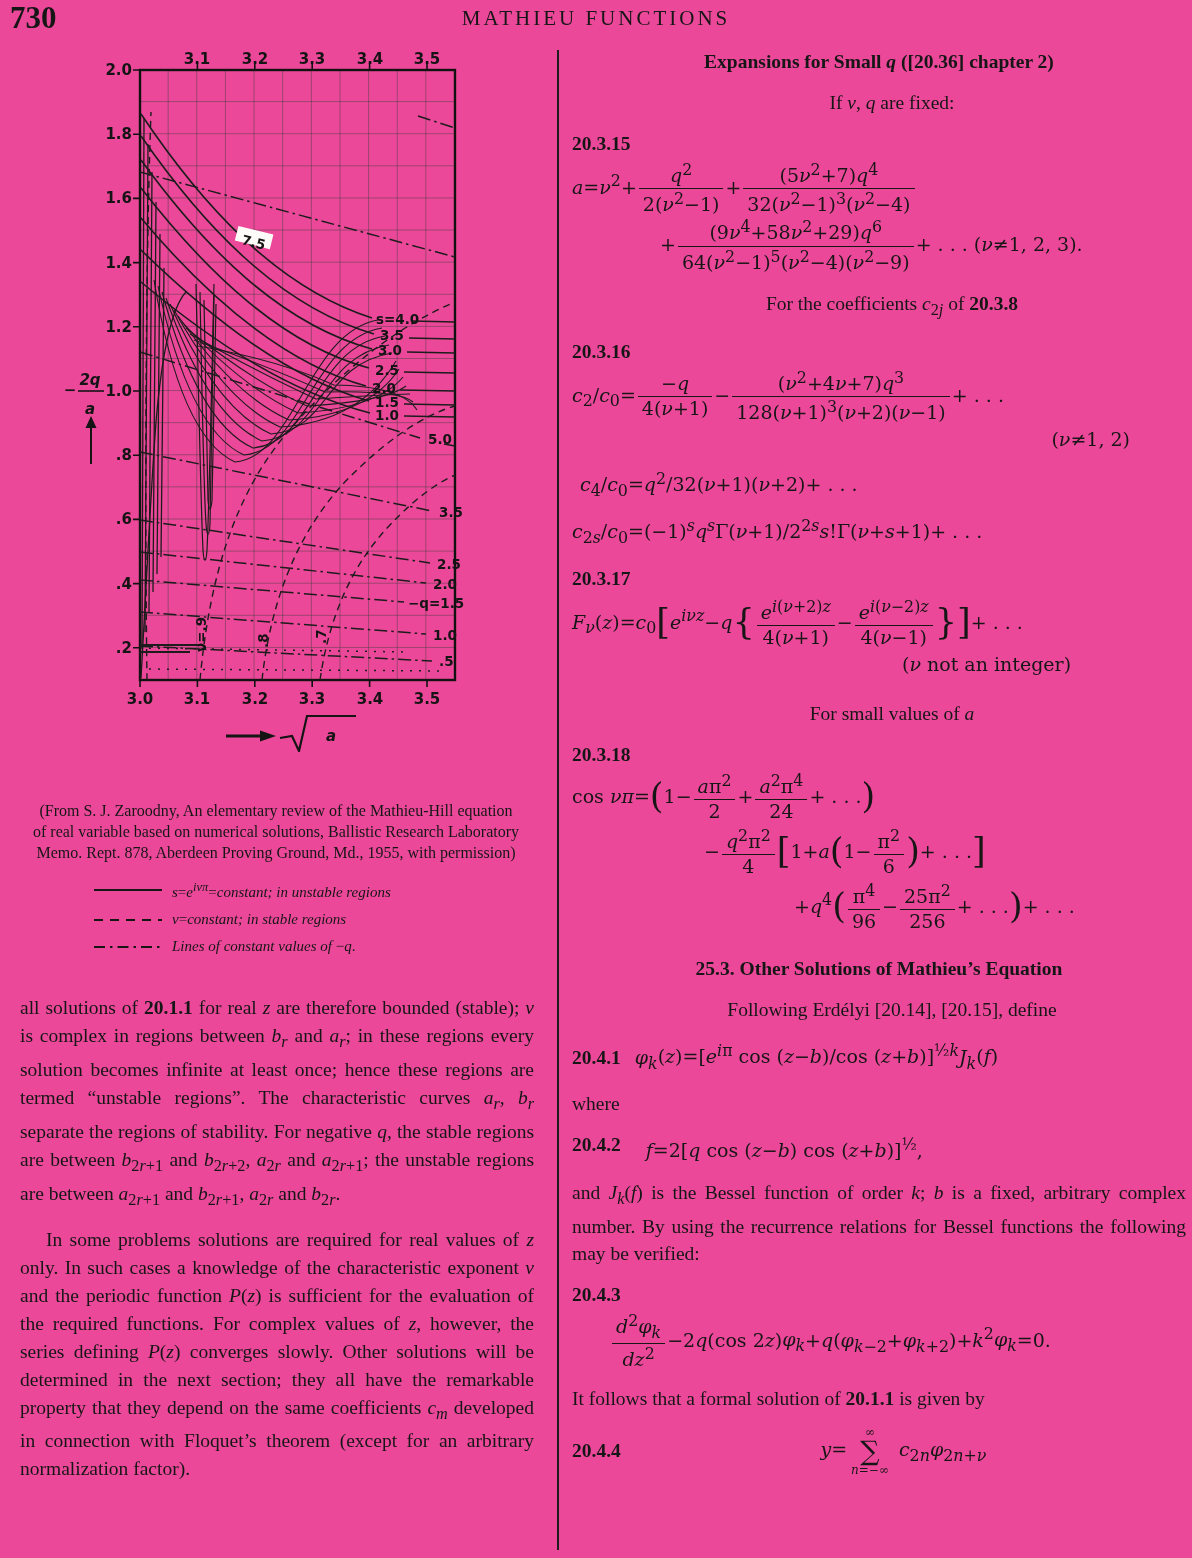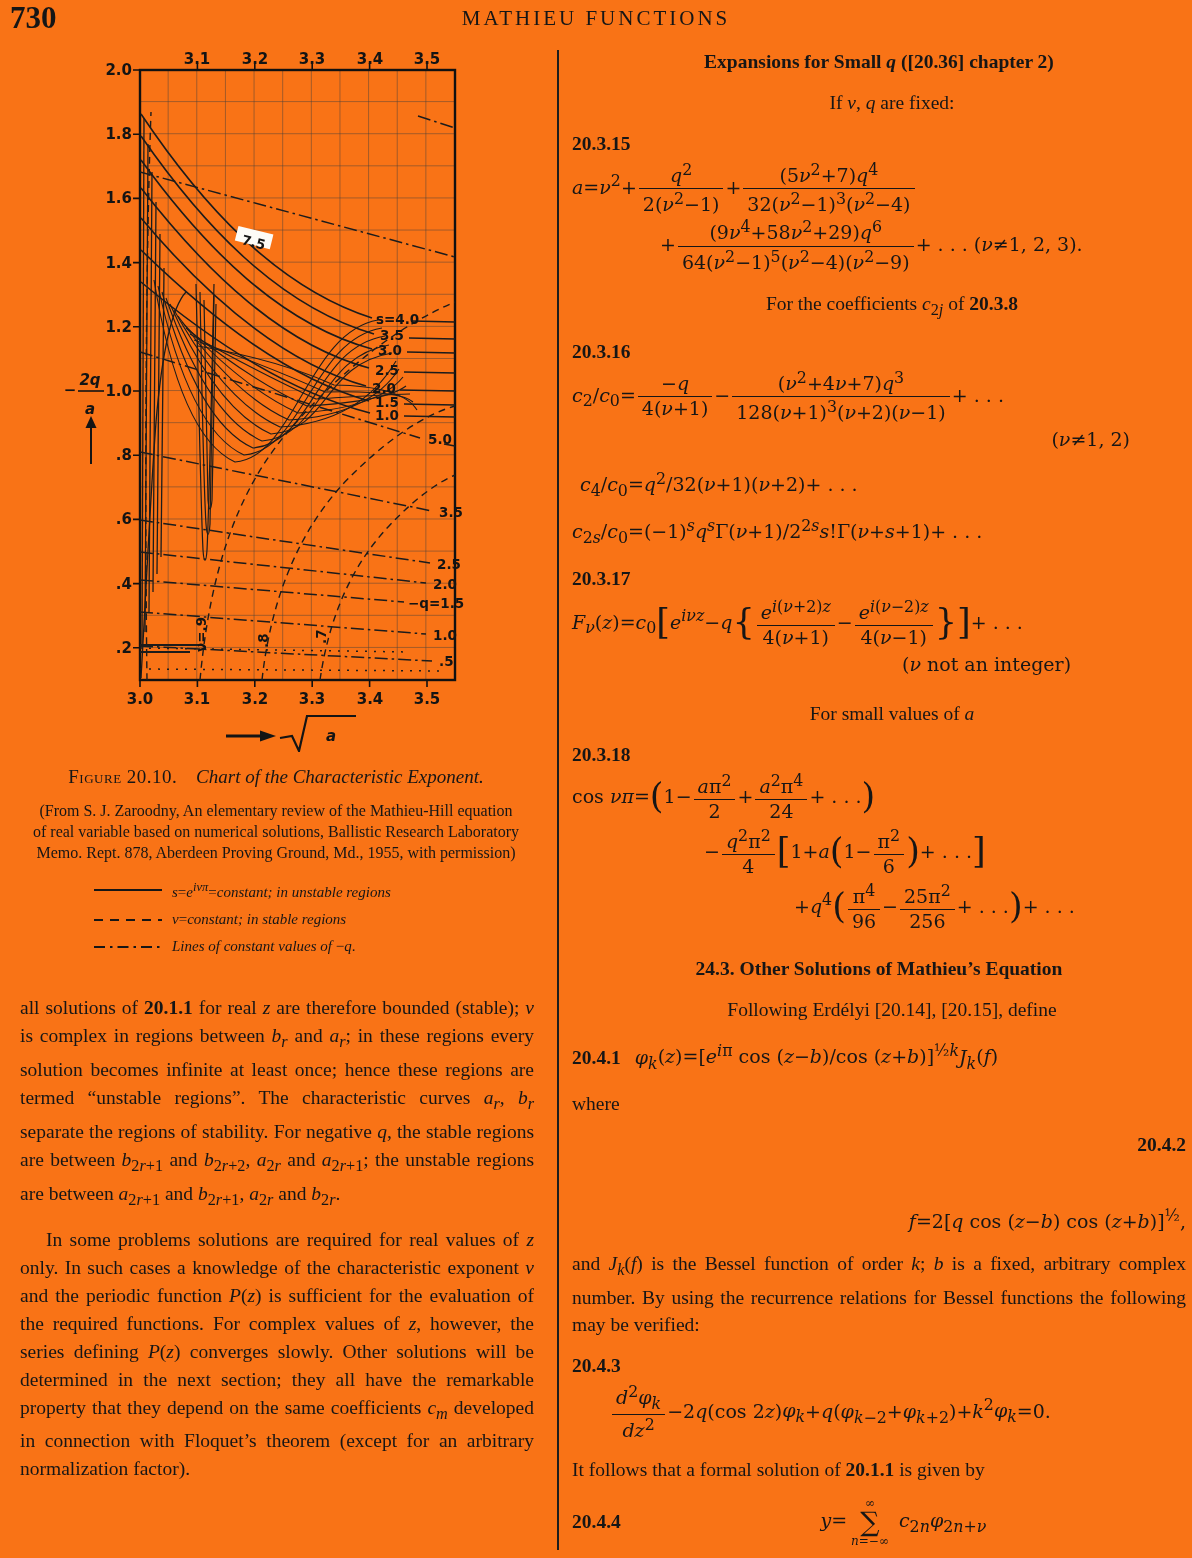--- a/index.html
+++ b/index.html
@@ -1,16 +1,16 @@
 <!DOCTYPE html>
 <html><head>
 <meta charset="utf-8">
 <style>
   html,body{margin:0;padding:0;background:#e8e6e0;}
-  .page{position:relative;width:1192px;height:1558px;background:#f97316;color:#161616;
+  .page{position:relative;width:1192px;height:1558px;background:#ec4899;color:#161616;
         font-family:"Liberation Serif","DejaVu Serif",serif;overflow:hidden;}
   .pgnum{position:absolute;left:10px;top:0px;font-size:31px;font-weight:bold;}
   .runhead{position:absolute;left:0;top:6px;width:100%;text-align:center;font-size:21px;
            letter-spacing:3px;font-weight:500;}
   .divider{position:absolute;left:557px;top:50px;width:1.6px;height:1500px;background:#1d1d1d;}
 
   
   .figsvg{position:absolute;left:40px;top:52px;}
   .figsvg text{fill:#141414;font-family:"DejaVu Sans","Liberation Sans",sans-serif;font-weight:600;}
   .caption{position:absolute;left:14px;top:766px;width:524px;text-align:center;font-size:19px;}
@@ -193,24 +193,20 @@
     </g>
 
     <g>
       <path d="M186,684 L222,684" stroke="#141414" stroke-width="3"></path>
       <polygon points="236,684 220,678.5 220,689.5" fill="#141414"></polygon>
       <path d="M240,686 L252,684 L259,699 L267,664 L316,664" fill="none" stroke="#141414" stroke-width="2.2"></path>
       <text x="291" y="689" text-anchor="middle" font-size="15" font-style="italic">a</text>
     </g>
   </svg>
 
-  <div class="caption">
-    <span class="sc">Figure 20.10.</span>
-    <span class="cap-title">Chart of the Characteristic Exponent.</span>
-  </div>
   <div class="attrib">
     <div>(From S. J. Zaroodny, An elementary review of the Mathieu-Hill equation</div>
     <div>of real variable based on numerical solutions, Ballistic Research Laboratory</div>
     <div>Memo. Rept. 878, Aberdeen Proving Ground, Md., 1955, with permission)</div>
   </div>
 
   <div class="legend">
     <div class="row">
       <svg width="72" height="10">
           <line x1="2" y1="5" x2="70" y2="5" stroke="#161616" stroke-width="1.8"></line>
@@ -259,32 +255,32 @@
     <div class="eq" style="margin-top:6px;"><i>F</i><sub><i>ν</i></sub>(<i>z</i>)=<i>c</i><sub>0</sub><span class="big">[</span><i>e</i><sup><i>iνz</i></sup>−<i>q</i><span class="big">{</span><span class="fr"><span class="nu"><i>e</i><sup><i>i</i>(<i>ν</i>+2)<i>z</i></sup></span><span class="de">4(<i>ν</i>+1)</span></span>−<span class="fr"><span class="nu"><i>e</i><sup><i>i</i>(<i>ν</i>−2)<i>z</i></sup></span><span class="de">4(<i>ν</i>−1)</span></span><span class="big">}</span><span class="big">]</span>+ . . .</div>
     <div class="eq" style="margin-top:2px;margin-left:330px;">(<i>ν</i> not an integer)</div>
 
     <div class="blk ind24" style="margin-top:22px;">For small values of <i>a</i></div>
 
     <div class="blk eqnum">20.3.18</div>
     <div class="eq" style="margin-top:4px;">cos <i>νπ</i>=<span class="big">(</span>1−<span class="fr"><span class="nu"><i>a</i>π<sup>2</sup></span><span class="de">2</span></span>+<span class="fr"><span class="nu"><i>a</i><sup>2</sup>π<sup>4</sup></span><span class="de">24</span></span>+ . . .<span class="big">)</span></div>
     <div class="eq" style="margin-top:4px;margin-left:132px;">−<span class="fr"><span class="nu"><i>q</i><sup>2</sup>π<sup>2</sup></span><span class="de">4</span></span><span class="big">[</span>1+<i>a</i><span class="big">(</span>1−<span class="fr"><span class="nu">π<sup>2</sup></span><span class="de">6</span></span><span class="big">)</span>+ . . .<span class="big">]</span></div>
     <div class="eq" style="margin-top:4px;margin-left:222px;">+<i>q</i><sup>4</sup><span class="big">(</span><span class="fr"><span class="nu">π<sup>4</sup></span><span class="de">96</span></span>−<span class="fr"><span class="nu">25π<sup>2</sup></span><span class="de">256</span></span>+ . . .<span class="big">)</span>+ . . .</div>
 
-    <div class="rc-head" style="margin-top:22px;">24.3. Other Solutions of Mathieu’s Equation</div>
+    <div class="rc-head" style="margin-top:22px;">25.3. Other Solutions of Mathieu’s Equation</div>
 
     <div class="blk ind24">Following Erdélyi [20.14], [20.15], define</div>
 
     <div class="blk" style="display:flex;gap:14px;align-items:baseline;">
       <span class="eqnum">20.4.1</span>
       <span class="eq"><i>φ<sub>k</sub></i>(<i>z</i>)=[<i>e</i><sup><i>i</i>π</sup> cos (<i>z</i>−<i>b</i>)/cos (<i>z</i>+<i>b</i>)]<sup>½<i>k</i></sup><i>J<sub>k</sub></i>(<i>f</i>)</span>
     </div>
 
     <div class="blk">where</div>
 
-    <div class="blk" style="display:flex;gap:44px;align-items:flex-end;flex-direction:column;">
+    <div class="blk" style="display:flex;gap:25px;align-items:flex-start;">
       <span class="eqnum">20.4.2</span>
       <span class="eq"><i>f</i>=2[<i>q</i> cos (<i>z</i>−<i>b</i>) cos (<i>z</i>+<i>b</i>)]<sup>½</sup>,</span>
     </div>
 
     <div class="blk just">and <i>J<sub>k</sub></i>(<i>f</i>) is the Bessel function of order <i>k</i>; <i>b</i> is a fixed, arbitrary complex number.  By using the recurrence relations for Bessel functions the following may be verified:</div>
 
     <div class="blk eqnum">20.4.3</div>
     <div class="eq" style="margin-top:4px;margin-left:38px;"><span class="fr"><span class="nu"><i>d</i><sup>2</sup><i>φ<sub>k</sub></i></span><span class="de"><i>dz</i><sup>2</sup></span></span>−2<i>q</i>(cos 2<i>z</i>)<i>φ<sub>k</sub></i>+<i>q</i>(<i>φ</i><sub><i>k</i>−2</sub>+<i>φ</i><sub><i>k</i>+2</sub>)+<i>k</i><sup>2</sup><i>φ<sub>k</sub></i>=0.</div>
 
     <div class="blk just">It follows that a formal solution of <b>20.1.1</b> is given by</div>

